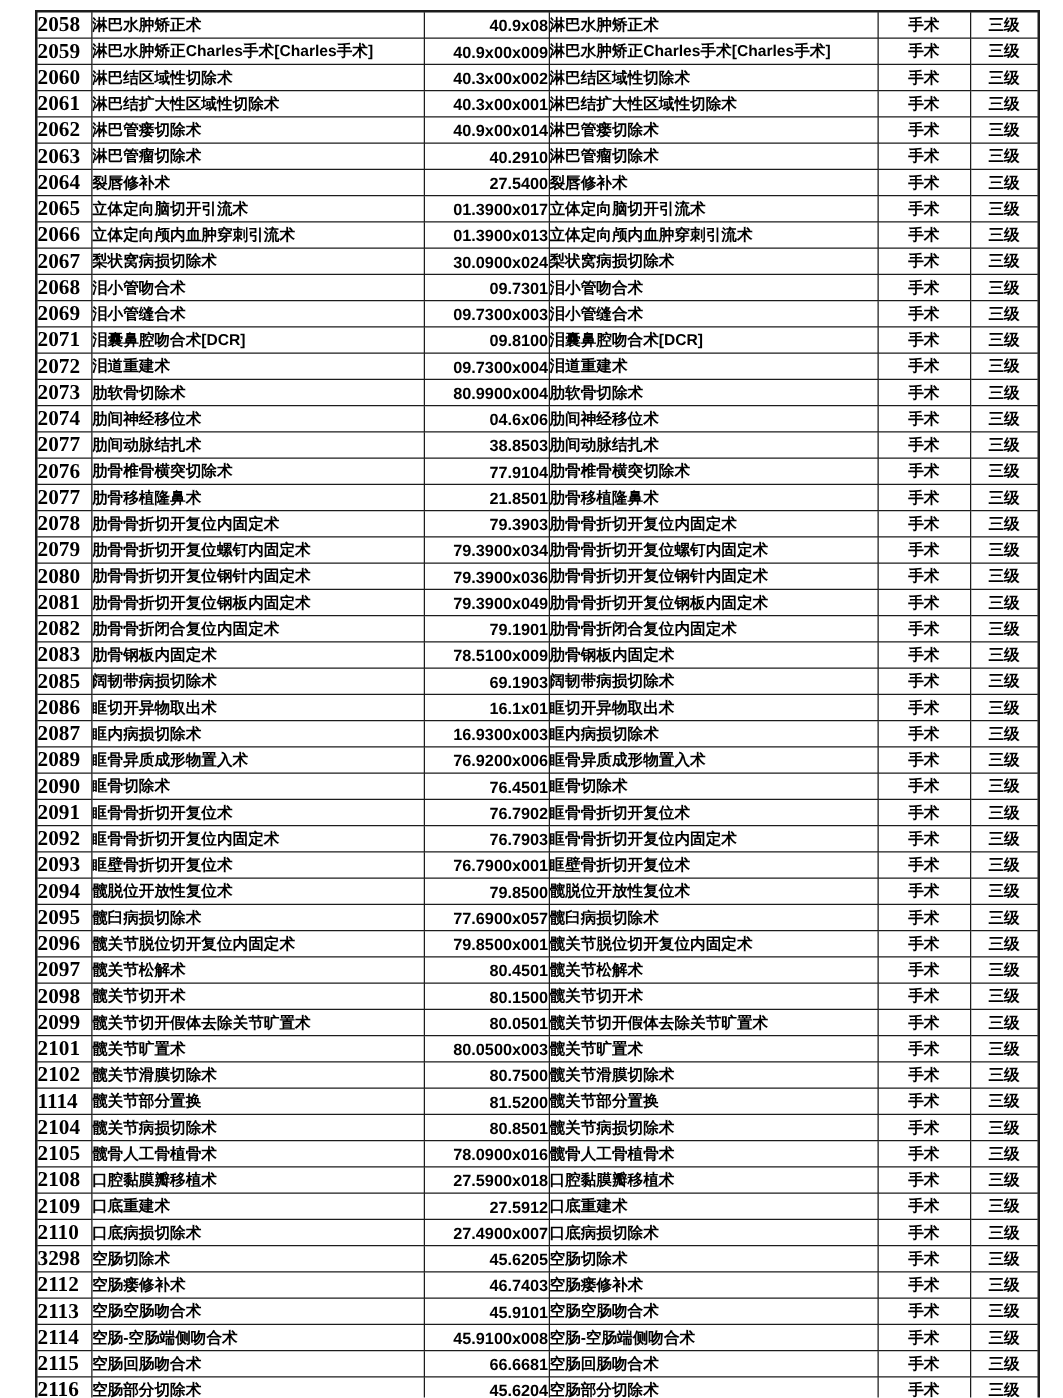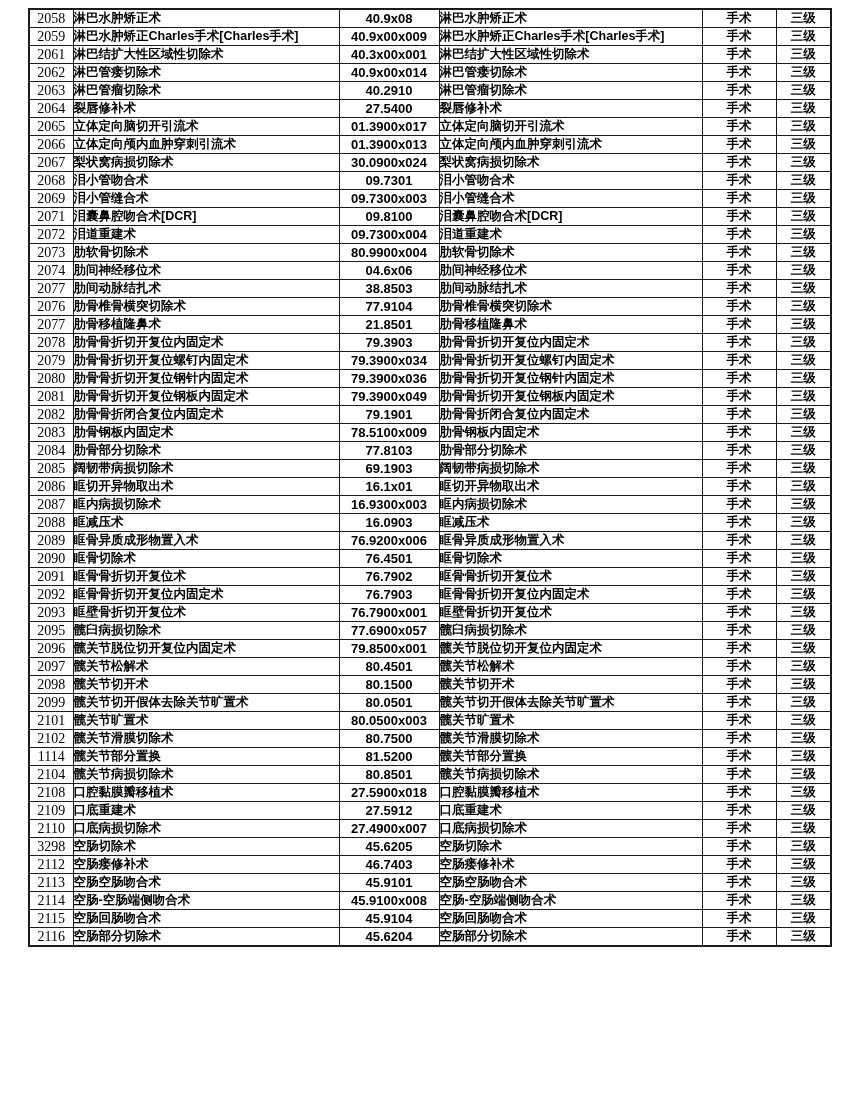--- a/index.html
+++ b/index.html
@@ -32,37 +32,36 @@
     border: 1px solid #1c1c1c;
     height: 16.55px;
     padding: 0;
     overflow: hidden;
     white-space: nowrap;
     vertical-align: middle;
     color: #000000;
   }
   td.c-no {
     font-family: "Liberation Serif", serif;
-    font-size: 14px;
-    font-weight: 400;
-    text-align: center;
+    font-size: 17px;
+    font-weight: 700;
     color: #111111;
   }
   td.c-name {
     font-size: 12.5px;
     font-weight: 600;
     text-align: left;
     padding-left: 4px;
     padding-right: 2px;
   }
   td.c-code {
     font-family: "Liberation Sans", sans-serif;
     font-size: 13px;
     font-weight: 700;
-    text-align: center;
+    text-align: right;
     padding-left: 4px;
   }
   td.c-cat, td.c-level {
     font-size: 12.5px;
     font-weight: 600;
     text-align: center;
   }
 </style>
 </head>
 <body>
@@ -89,20 +88,28 @@
   </tr>
           <tr>
     <td class="c-no">2059</td>
     <td class="c-name">淋巴水肿矫正Charles手术[Charles手术]</td>
     <td class="c-code">40.9x00x009</td>
     <td class="c-name">淋巴水肿矫正Charles手术[Charles手术]</td>
     <td class="c-cat">手术</td>
     <td class="c-level">三级</td>
   </tr>
           <tr>
+    <td class="c-no">2060</td>
+    <td class="c-name">淋巴结区域性切除术</td>
+    <td class="c-code">40.3x00x002</td>
+    <td class="c-name">淋巴结区域性切除术</td>
+    <td class="c-cat">手术</td>
+    <td class="c-level">三级</td>
+  </tr>
+          <tr>
     <td class="c-no">2061</td>
     <td class="c-name">淋巴结扩大性区域性切除术</td>
     <td class="c-code">40.3x00x001</td>
     <td class="c-name">淋巴结扩大性区域性切除术</td>
     <td class="c-cat">手术</td>
     <td class="c-level">三级</td>
   </tr>
           <tr>
     <td class="c-no">2062</td>
     <td class="c-name">淋巴管瘘切除术</td>
@@ -265,28 +272,20 @@
   </tr>
           <tr>
     <td class="c-no">2083</td>
     <td class="c-name">肋骨钢板内固定术</td>
     <td class="c-code">78.5100x009</td>
     <td class="c-name">肋骨钢板内固定术</td>
     <td class="c-cat">手术</td>
     <td class="c-level">三级</td>
   </tr>
           <tr>
-    <td class="c-no">2084</td>
-    <td class="c-name">肋骨部分切除术</td>
-    <td class="c-code">77.8103</td>
-    <td class="c-name">肋骨部分切除术</td>
-    <td class="c-cat">手术</td>
-    <td class="c-level">三级</td>
-  </tr>
-          <tr>
     <td class="c-no">2085</td>
     <td class="c-name">阔韧带病损切除术</td>
     <td class="c-code">69.1903</td>
     <td class="c-name">阔韧带病损切除术</td>
     <td class="c-cat">手术</td>
     <td class="c-level">三级</td>
   </tr>
           <tr>
     <td class="c-no">2086</td>
     <td class="c-name">眶切开异物取出术</td>
@@ -297,28 +296,20 @@
   </tr>
           <tr>
     <td class="c-no">2087</td>
     <td class="c-name">眶内病损切除术</td>
     <td class="c-code">16.9300x003</td>
     <td class="c-name">眶内病损切除术</td>
     <td class="c-cat">手术</td>
     <td class="c-level">三级</td>
   </tr>
           <tr>
-    <td class="c-no">2088</td>
-    <td class="c-name">眶减压术</td>
-    <td class="c-code">16.0903</td>
-    <td class="c-name">眶减压术</td>
-    <td class="c-cat">手术</td>
-    <td class="c-level">三级</td>
-  </tr>
-          <tr>
     <td class="c-no">2089</td>
     <td class="c-name">眶骨异质成形物置入术</td>
     <td class="c-code">76.9200x006</td>
     <td class="c-name">眶骨异质成形物置入术</td>
     <td class="c-cat">手术</td>
     <td class="c-level">三级</td>
   </tr>
           <tr>
     <td class="c-no">2090</td>
     <td class="c-name">眶骨切除术</td>
@@ -345,20 +336,28 @@
   </tr>
           <tr>
     <td class="c-no">2093</td>
     <td class="c-name">眶壁骨折切开复位术</td>
     <td class="c-code">76.7900x001</td>
     <td class="c-name">眶壁骨折切开复位术</td>
     <td class="c-cat">手术</td>
     <td class="c-level">三级</td>
   </tr>
           <tr>
+    <td class="c-no">2094</td>
+    <td class="c-name">髋脱位开放性复位术</td>
+    <td class="c-code">79.8500</td>
+    <td class="c-name">髋脱位开放性复位术</td>
+    <td class="c-cat">手术</td>
+    <td class="c-level">三级</td>
+  </tr>
+          <tr>
     <td class="c-no">2095</td>
     <td class="c-name">髋臼病损切除术</td>
     <td class="c-code">77.6900x057</td>
     <td class="c-name">髋臼病损切除术</td>
     <td class="c-cat">手术</td>
     <td class="c-level">三级</td>
   </tr>
           <tr>
     <td class="c-no">2096</td>
     <td class="c-name">髋关节脱位切开复位内固定术</td>
@@ -417,20 +416,28 @@
   </tr>
           <tr>
     <td class="c-no">2104</td>
     <td class="c-name">髋关节病损切除术</td>
     <td class="c-code">80.8501</td>
     <td class="c-name">髋关节病损切除术</td>
     <td class="c-cat">手术</td>
     <td class="c-level">三级</td>
   </tr>
           <tr>
+    <td class="c-no">2105</td>
+    <td class="c-name">髋骨人工骨植骨术</td>
+    <td class="c-code">78.0900x016</td>
+    <td class="c-name">髋骨人工骨植骨术</td>
+    <td class="c-cat">手术</td>
+    <td class="c-level">三级</td>
+  </tr>
+          <tr>
     <td class="c-no">2108</td>
     <td class="c-name">口腔黏膜瓣移植术</td>
     <td class="c-code">27.5900x018</td>
     <td class="c-name">口腔黏膜瓣移植术</td>
     <td class="c-cat">手术</td>
     <td class="c-level">三级</td>
   </tr>
           <tr>
     <td class="c-no">2109</td>
     <td class="c-name">口底重建术</td>
@@ -475,21 +482,21 @@
     <td class="c-no">2114</td>
     <td class="c-name">空肠-空肠端侧吻合术</td>
     <td class="c-code">45.9100x008</td>
     <td class="c-name">空肠-空肠端侧吻合术</td>
     <td class="c-cat">手术</td>
     <td class="c-level">三级</td>
   </tr>
           <tr>
     <td class="c-no">2115</td>
     <td class="c-name">空肠回肠吻合术</td>
-    <td class="c-code">45.9104</td>
+    <td class="c-code">66.6681</td>
     <td class="c-name">空肠回肠吻合术</td>
     <td class="c-cat">手术</td>
     <td class="c-level">三级</td>
   </tr>
           <tr>
     <td class="c-no">2116</td>
     <td class="c-name">空肠部分切除术</td>
     <td class="c-code">45.6204</td>
     <td class="c-name">空肠部分切除术</td>
     <td class="c-cat">手术</td>

